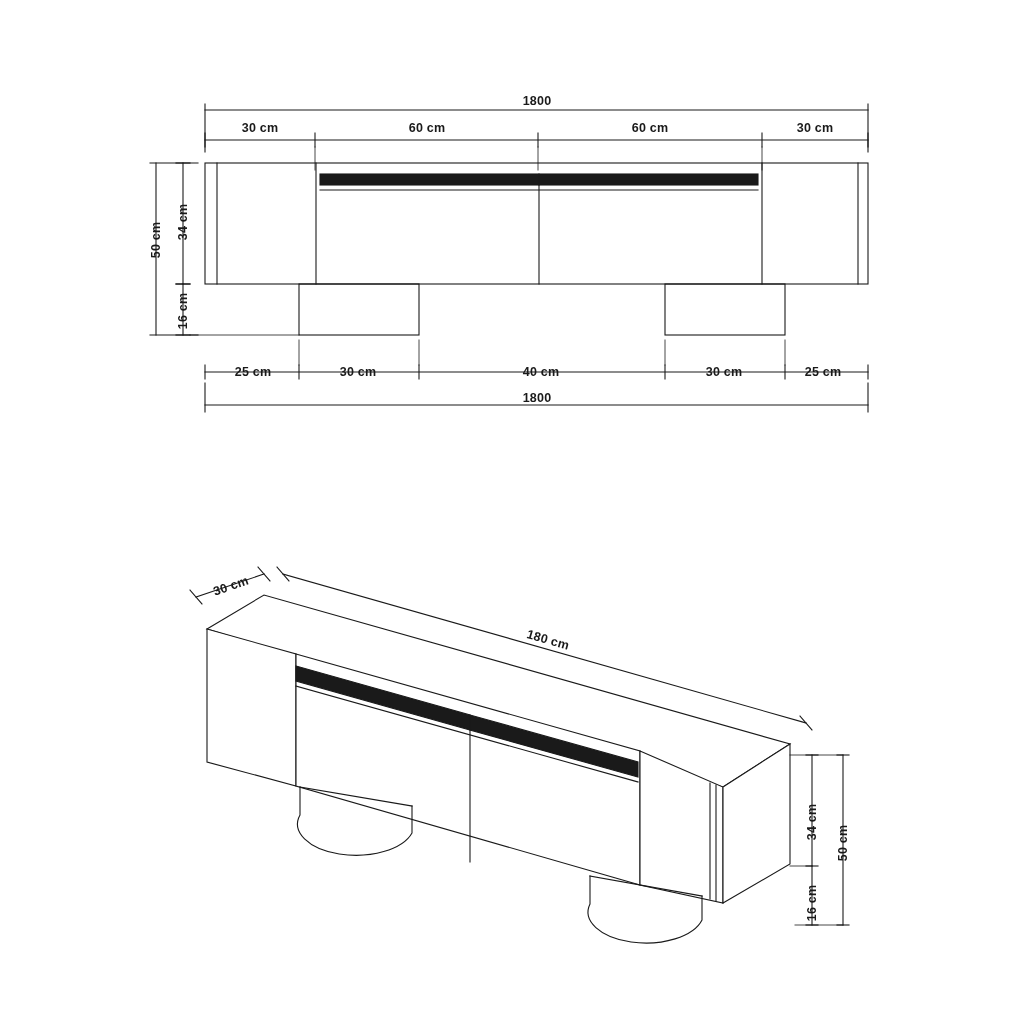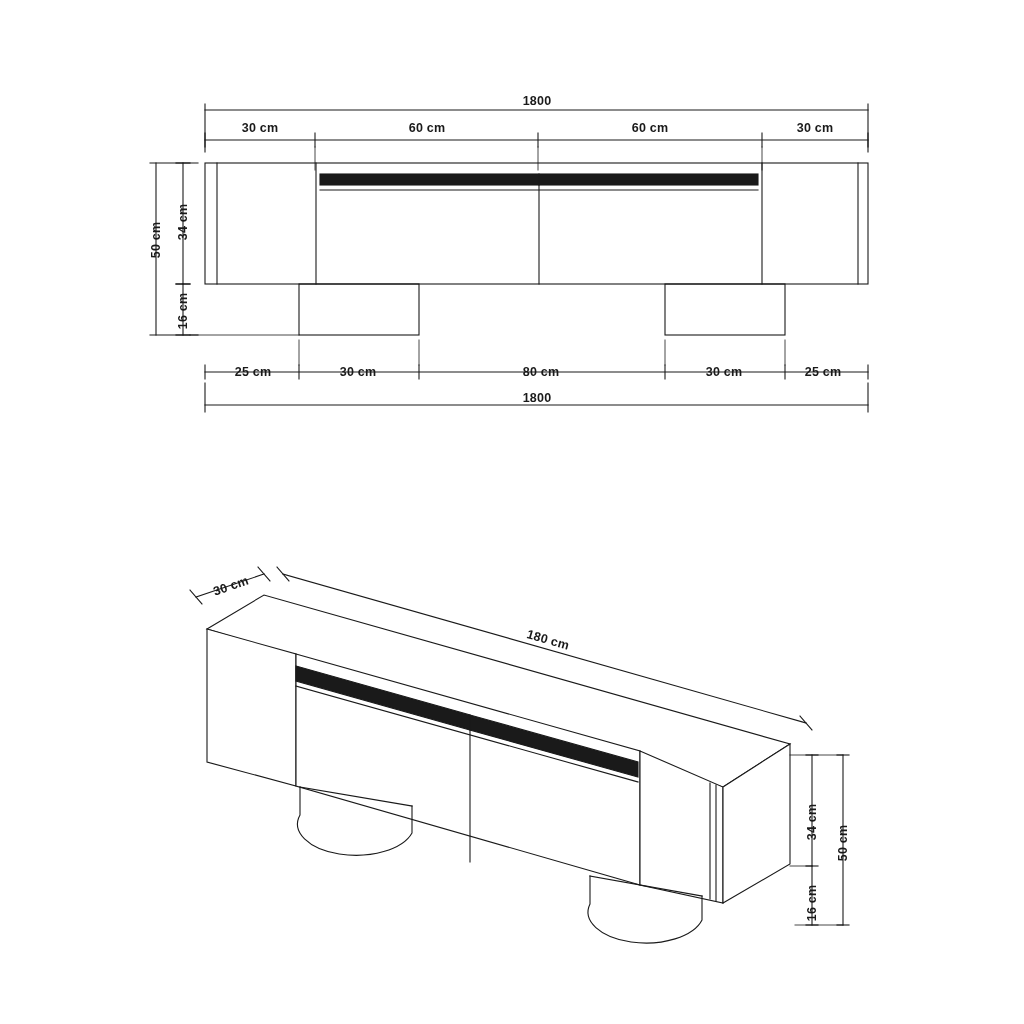--- a/index.html
+++ b/index.html
@@ -211,21 +211,21 @@
   <div class="lbl center" style="left:427px; top:128px;">60 cm</div>
   <div class="lbl center" style="left:650px; top:128px;">60 cm</div>
   <div class="lbl center" style="left:815px; top:128px;">30 cm</div>
 
   <div class="lbl center vert" style="left:156px; top:240px;">50 cm</div>
   <div class="lbl center vert" style="left:183px; top:222px;">34 cm</div>
   <div class="lbl center vert" style="left:183px; top:311px;">16 cm</div>
 
   <div class="lbl center" style="left:253px; top:372px;">25 cm</div>
   <div class="lbl center" style="left:358px; top:372px;">30 cm</div>
-  <div class="lbl center" style="left:541px; top:372px;">80 cm</div>
+  <div class="lbl center" style="left:541px; top:372px;">40 cm</div>
   <div class="lbl center" style="left:724px; top:372px;">30 cm</div>
   <div class="lbl center" style="left:823px; top:372px;">25 cm</div>
 
   <div class="lbl center" style="left:537px; top:398px;">1800</div>
 
   <div class="lbl center rot-angle" style="left:231px; top:586px; transform:translate(-50%,-50%) rotate(-19deg);">30 cm</div>
 
   <div class="lbl center rot-angle" style="left:548px; top:640px; transform:translate(-50%,-50%) rotate(16deg);">180 cm</div>
 
   <div class="lbl center vert" style="left:843px; top:843px;">50 cm</div>

